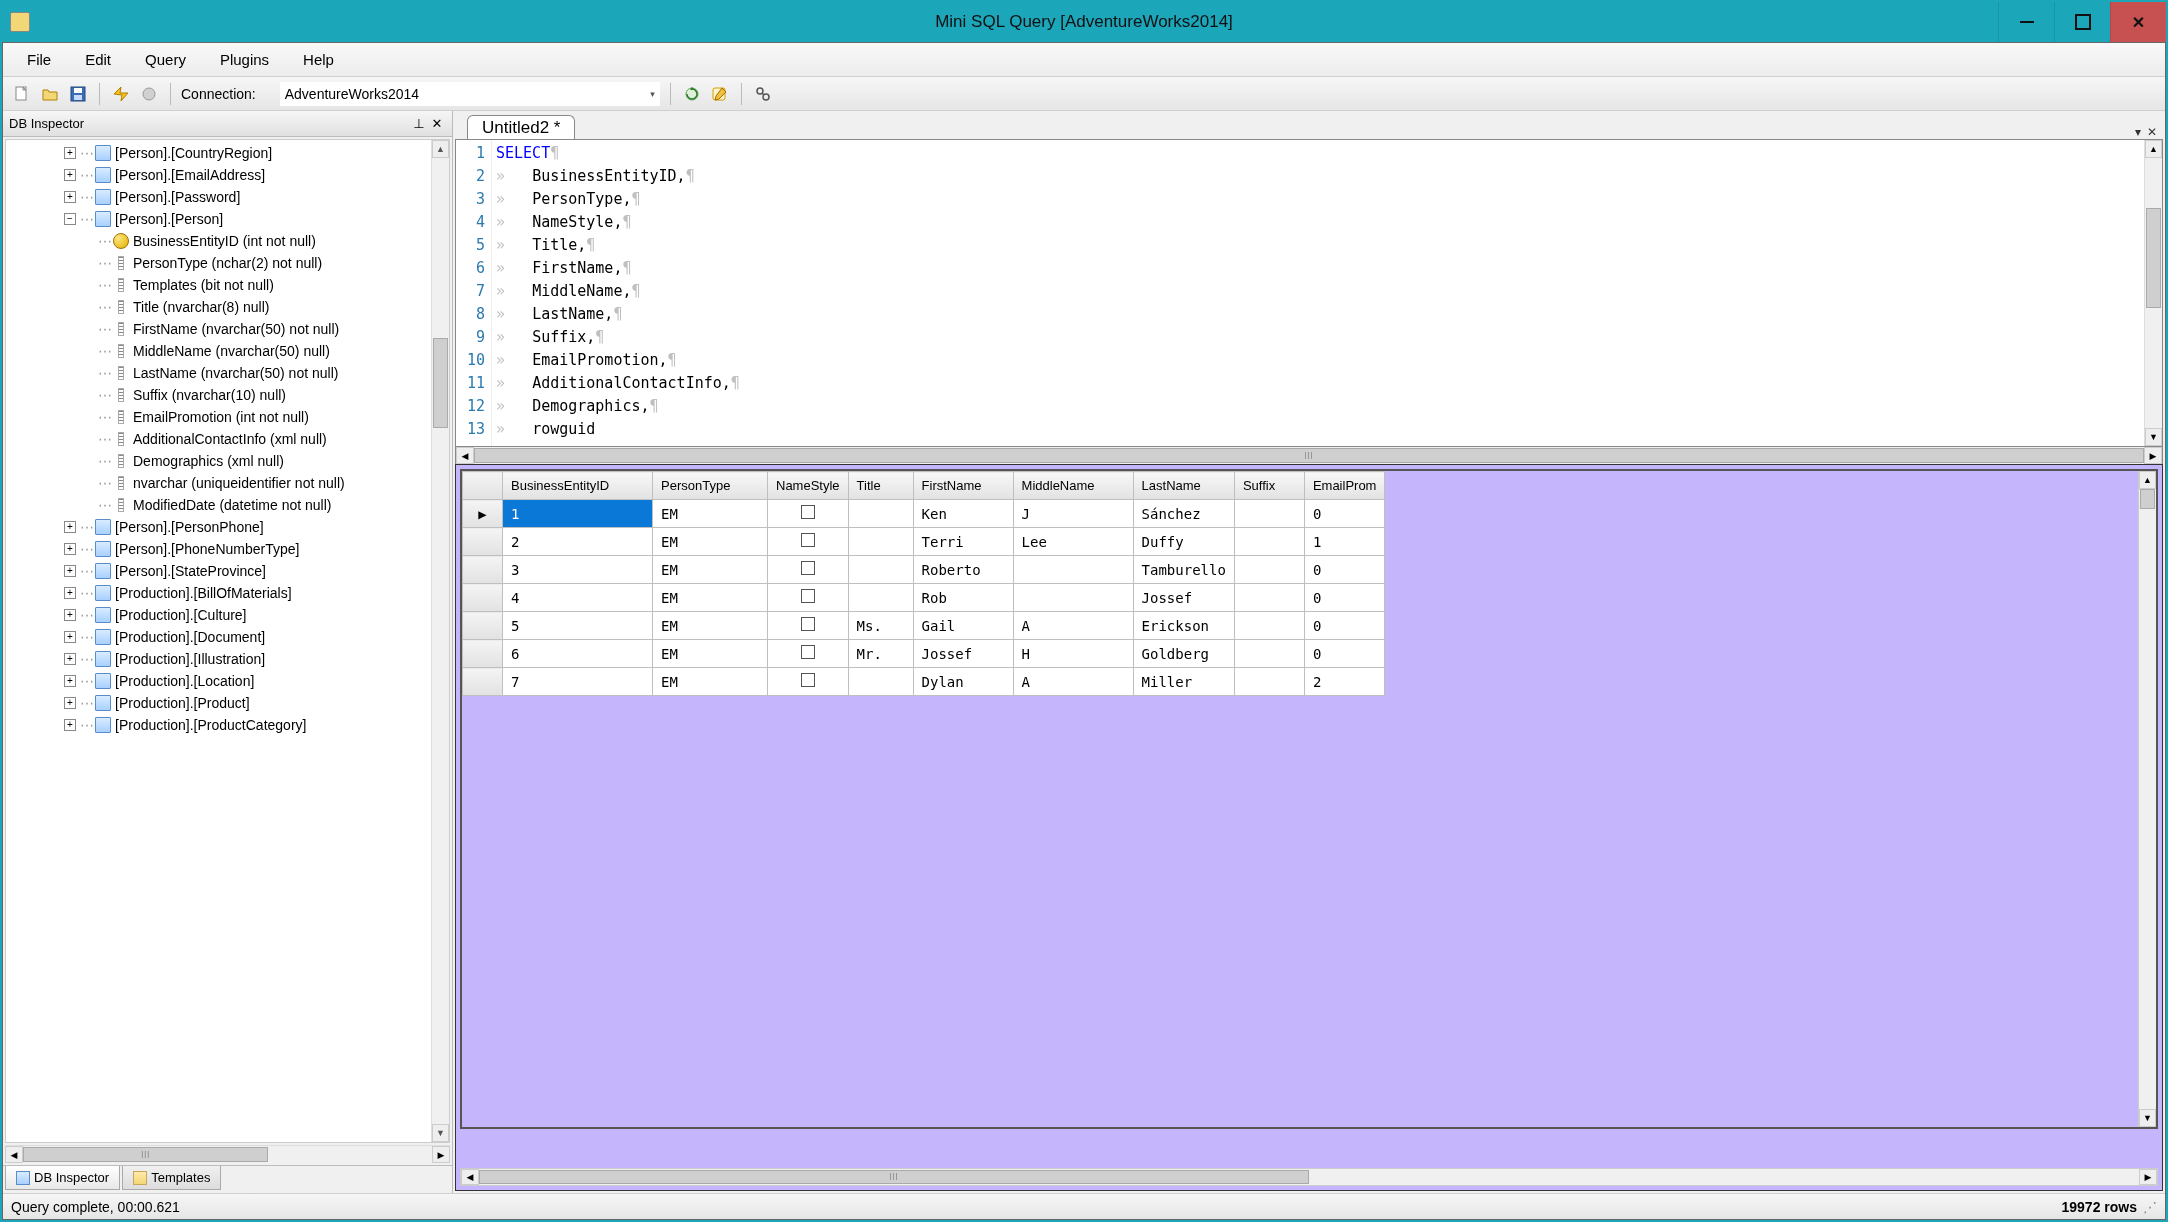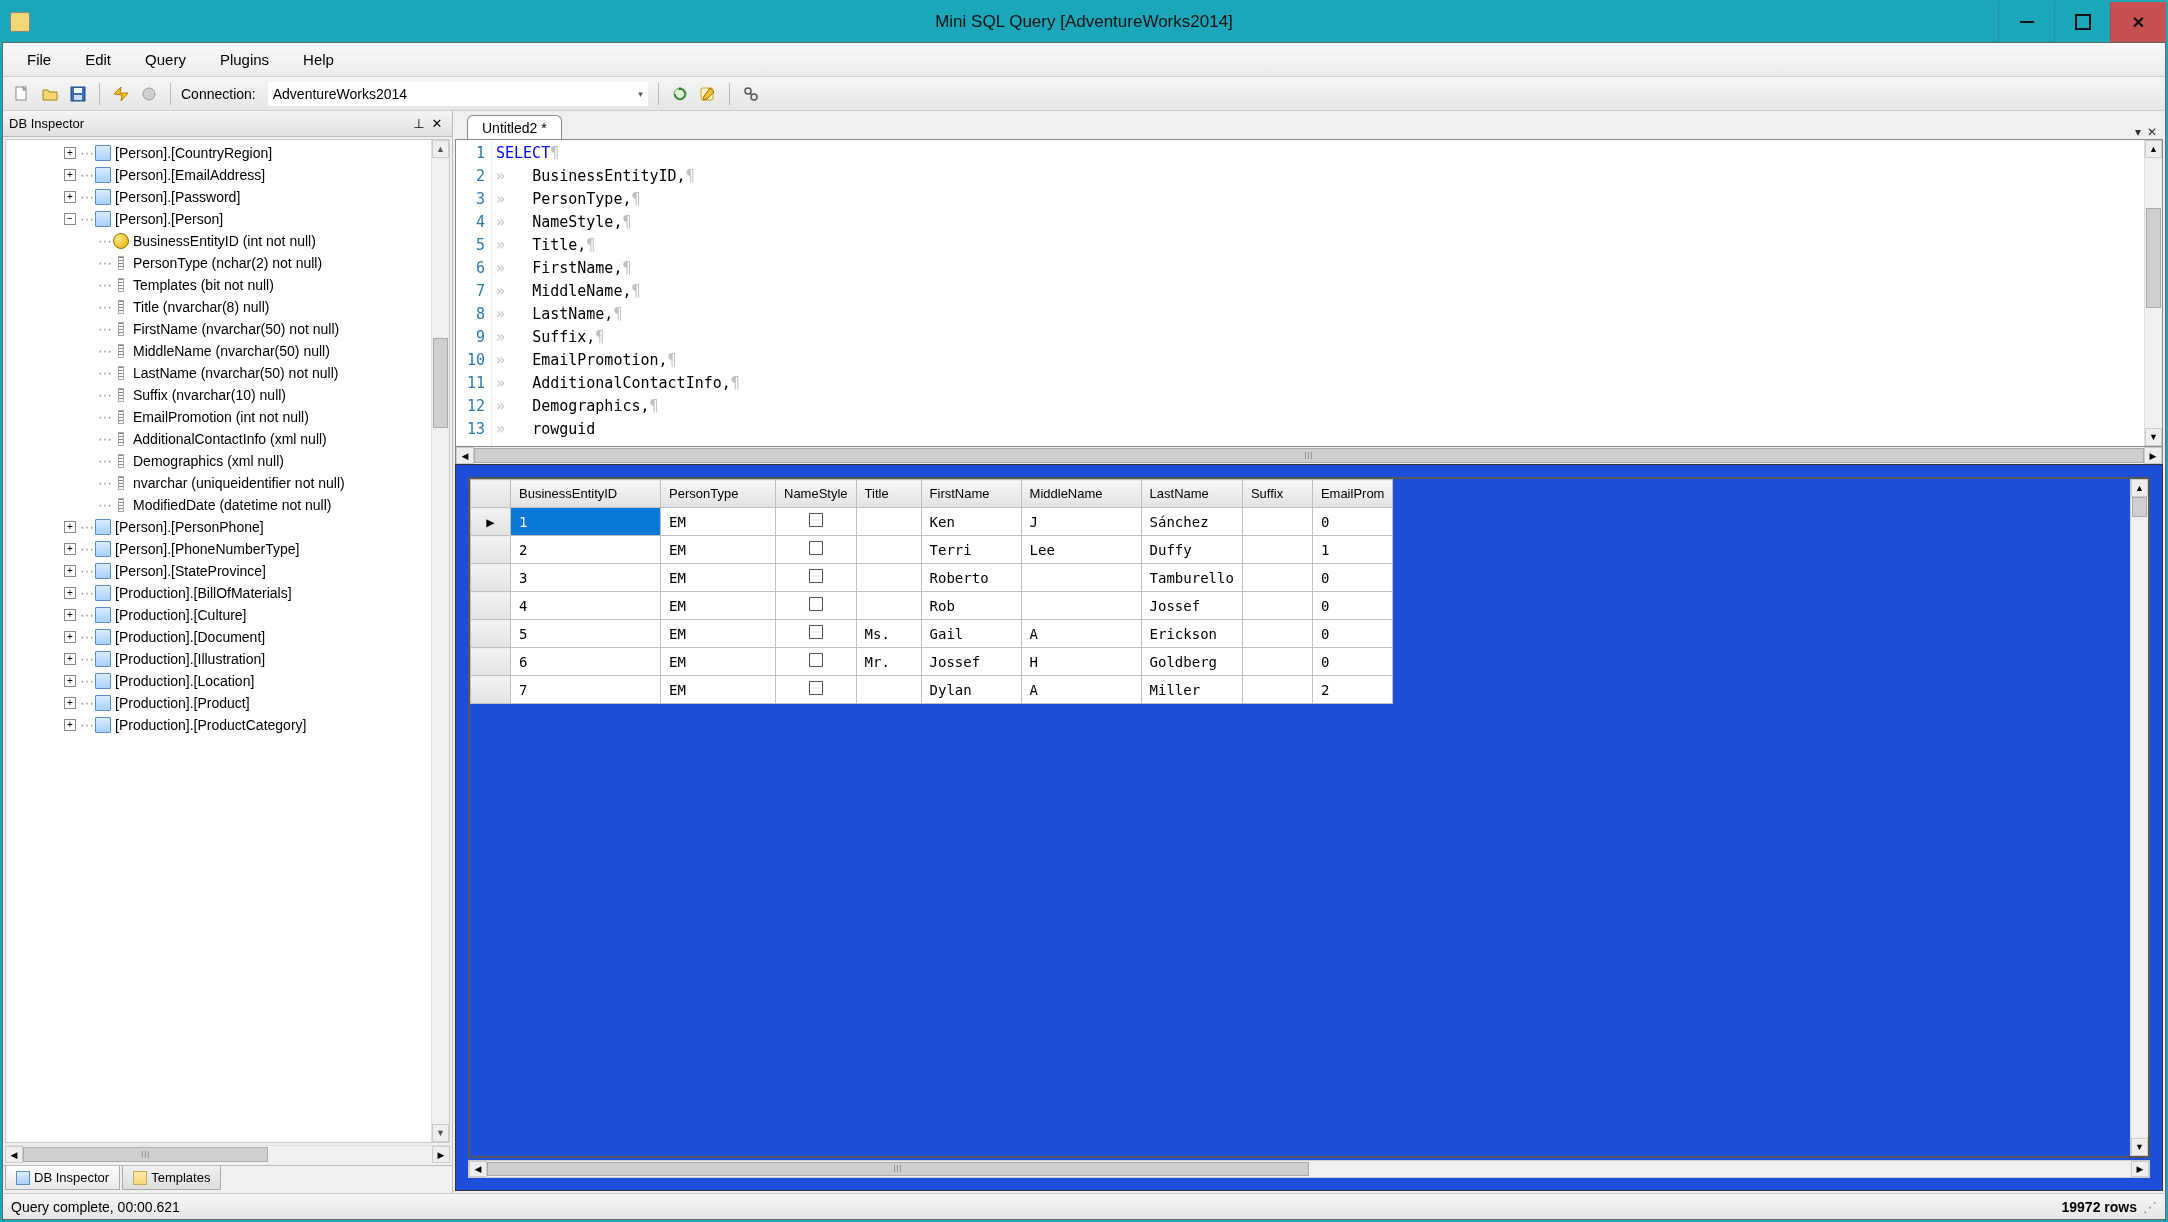--- a/index.html
+++ b/index.html
@@ -13,21 +13,21 @@
 .win-btn.close { background: #c75050; color: #111; }
 .win-btn.min::before { content: ""; width: 14px; height: 2px; background: #111; display: block; }
 .win-btn.max::before { content: ""; width: 12px; height: 12px; border: 2px solid #111; display: block; }
 .win-btn.close::before { content: "✕"; font-weight: bold; }
 .client { flex: 1; background: #fff; display: flex; flex-direction: column; border: 1px solid #666; }
 .menubar { height: 34px; background: linear-gradient(#f9f9f9,#ececec); border-bottom: 1px solid #d0d0d0; display: flex; align-items: center; padding: 0 10px; gap: 6px; font-size: 15px; }
 .menubar .menu-item { padding: 4px 14px; cursor: default; }
 .toolbar { height: 34px; background: linear-gradient(#f6f6f6,#e6e6e6); border-bottom: 1px solid #cfcfcf; display: flex; align-items: center; padding: 0 8px; gap: 6px; }
 .tb-btn { width: 22px; height: 22px; display: flex; align-items: center; justify-content: center; cursor: default; }
 .tb-sep { width: 1px; height: 22px; background: #bbb; margin: 0 4px; }
-.conn-label { margin: 0 6px 0 0; font-size: 14px; }
+.conn-label { margin: 0 18px 0 0; font-size: 14px; }
 .conn-select { width: 380px; height: 24px; border: 1px solid #fff; background: #fff; font-size: 14px; padding: 0 4px; display: flex; align-items: center; justify-content: space-between; text-align: center; }
 .conn-select .arrow { font-size: 9px; color: #555; }
 .body-area { flex: 1; display: flex; min-height: 0; background: #f0f0f0; padding: 0; }
 
 .left-panel { width: 450px; display: flex; flex-direction: column; border-right: 1px solid #bcbcbc; background: #f0f0f0; }
 .panel-header { height: 26px; background: linear-gradient(#f6f6f6,#e0e0e0); border-bottom: 1px solid #bcbcbc; display: flex; align-items: center; padding: 0 6px; font-size: 13px; }
 .panel-header .ph-title { flex: 1; }
 .pin-icon, .x-icon { width: 18px; text-align: center; font-size: 13px; cursor: default; }
 .tree-wrap { flex: 1; background: #fff; border: 1px solid #ccc; margin: 2px; position: relative; overflow: hidden; display: flex; }
 .tree { flex: 1; overflow: hidden; padding: 2px 0 2px 0; font-size: 14px; line-height: 22px; }
@@ -50,39 +50,39 @@
 .tree-hscroll .sthumb::after { content: "lll"; position: absolute; left: 50%; top: 50%; transform: translate(-50%,-55%); color: #888; font-size: 9px; letter-spacing: 1px; }
 .bottom-tabs { height: 28px; display: flex; align-items: flex-start; border-top: 1px solid #bcbcbc; background: #f0f0f0; padding-left: 2px; }
 .btab { height: 24px; padding: 2px 10px; border: 1px solid #aaa; border-top: none; background: linear-gradient(#fff,#e8e8e8); margin-right: 2px; font-size: 13px; display: flex; align-items: center; gap: 4px; }
 .btab.inactive { background: linear-gradient(#f0f0f0,#ddd); }
 .btab .bicon { width: 14px; height: 14px; }
 .dbi-icon { background: linear-gradient(#d9ecff,#a8d0ff); border: 1px solid #5a8cc7; }
 .tpl-icon { background: linear-gradient(#ffe9a8,#f2d777); border: 1px solid #c7a85a; }
 
 .right-panel { flex: 1; display: flex; flex-direction: column; background: #f0f0f0; min-width: 0; padding: 2px; }
 .doc-tabs { height: 26px; display: flex; align-items: flex-end; padding-left: 12px; position: relative; }
-.doc-tab { height: 24px; padding: 2px 14px; background: #fff; border: 1px solid #888; border-bottom: none; border-radius: 6px 6px 0 0; font-size: 14px; display: flex; align-items: center; }
+.doc-tab { height: 24px; padding: 2px 14px; background: #fff; border: 1px solid #888; border-bottom: none; border-radius: 6px 6px 0 0; font-size: 17px; display: flex; align-items: center; }
 .doc-tabs .right-controls { margin-left: auto; display: flex; gap: 6px; padding-right: 6px; font-size: 12px; color: #333; }
 .editor-area { background: #fff; border: 1px solid #888; display: flex; min-height: 0; height: 308px; }
 .gutter { width: 36px; background: #fff; border-right: 1px solid #eee; color: #2a7ab0; font-family: Consolas, monospace; font-size: 15px; text-align: right; padding: 2px 6px 2px 0; line-height: 23px; }
 .code { flex: 1; font-family: Consolas, monospace; font-size: 15px; padding: 2px 4px; line-height: 23px; white-space: pre; overflow: hidden; color: #000; }
 .kw { color: #0000ff; }
 .ws { color: #c0c0c0; }
 .editor-vscroll { width: 18px; background: #f0f0f0; border-left: 1px solid #ddd; display: flex; flex-direction: column; }
 .editor-vscroll .sarrow { height: 18px; display: flex; align-items:center; justify-content:center; font-size:9px; background:#eee; border:1px solid #ccc; }
 .editor-vscroll .strack { flex:1; position:relative; }
 .editor-vscroll .sthumb { position:absolute; left:1px; right:1px; top:50px; height:100px; background:#cfcfcf; border:1px solid #aaa; }
 .editor-hscroll { height: 18px; display: flex; background: #f0f0f0; border: 1px solid #888; border-top: none; }
 .editor-hscroll .sarrow { width: 18px; display:flex; align-items:center; justify-content:center; font-size:9px; background:#eee; border:1px solid #ccc; }
 .editor-hscroll .strack { flex:1; position:relative; }
 .editor-hscroll .sthumb { position:absolute; top:1px; bottom:1px; left:0; right:0; background:#cfcfcf; border:1px solid #aaa; }
 .editor-hscroll .sthumb::after { content:"lll"; position:absolute; left:50%; top:50%; transform:translate(-50%,-55%); color:#888; font-size:9px; letter-spacing:1px; }
 .results-tabs { height: 28px; display: flex; align-items: flex-end; padding-left: 4px; margin-top: 6px; }
 .res-tab { height: 24px; padding: 2px 12px; background: #fff; border: 1px solid #888; border-bottom: 1px solid #fff; font-size: 13px; display:flex; align-items:center; position:relative; z-index:2; }
-.results-grid-wrap { flex: 1; border: 1px solid #333; background: #1d4ed8; margin-top: -1px; display: flex; flex-direction: column; min-height: 0; padding: 12px; }
+.results-grid-wrap { flex: 1; border: 1px solid #333; background: #c4b5fd; margin-top: -1px; display: flex; flex-direction: column; min-height: 0; padding: 4px; gap: 37px; }
 .grid-inner { flex:1; border: 2px solid #555; display:flex; min-height:0; overflow:hidden; }
 .grid-table { flex:1; overflow:hidden; }
 table.grid { border-collapse: collapse; font-family: Consolas, monospace; font-size: 14px; }
 table.grid th, table.grid td { border: 1px solid #bfbfbf; padding: 3px 8px; text-align: left; background: #fff; height: 28px; vertical-align: middle; white-space: nowrap; }
 table.grid th { background: linear-gradient(#f8f8f8,#e2e2e2); font-weight: normal; font-family: "Segoe UI", Tahoma, sans-serif; font-size: 13px; }
 table.grid th.rowhdr, table.grid td.rowhdr { background: linear-gradient(#f4f4f4,#e2e2e2); width: 40px; text-align: center; }
 table.grid td.sel { background: #0a78d6; color: #fff; }
 table.grid .chk { display:inline-block; width:14px; height:14px; border:1px solid #555; background:#fff; }
 .grid-vscroll { width:18px; background:#f0f0f0; border-left:1px solid #ccc; display:flex; flex-direction:column; }
 .grid-vscroll .sarrow { height:18px; display:flex; align-items:center; justify-content:center; font-size:9px; background:#eee; border:1px solid #ccc; }

